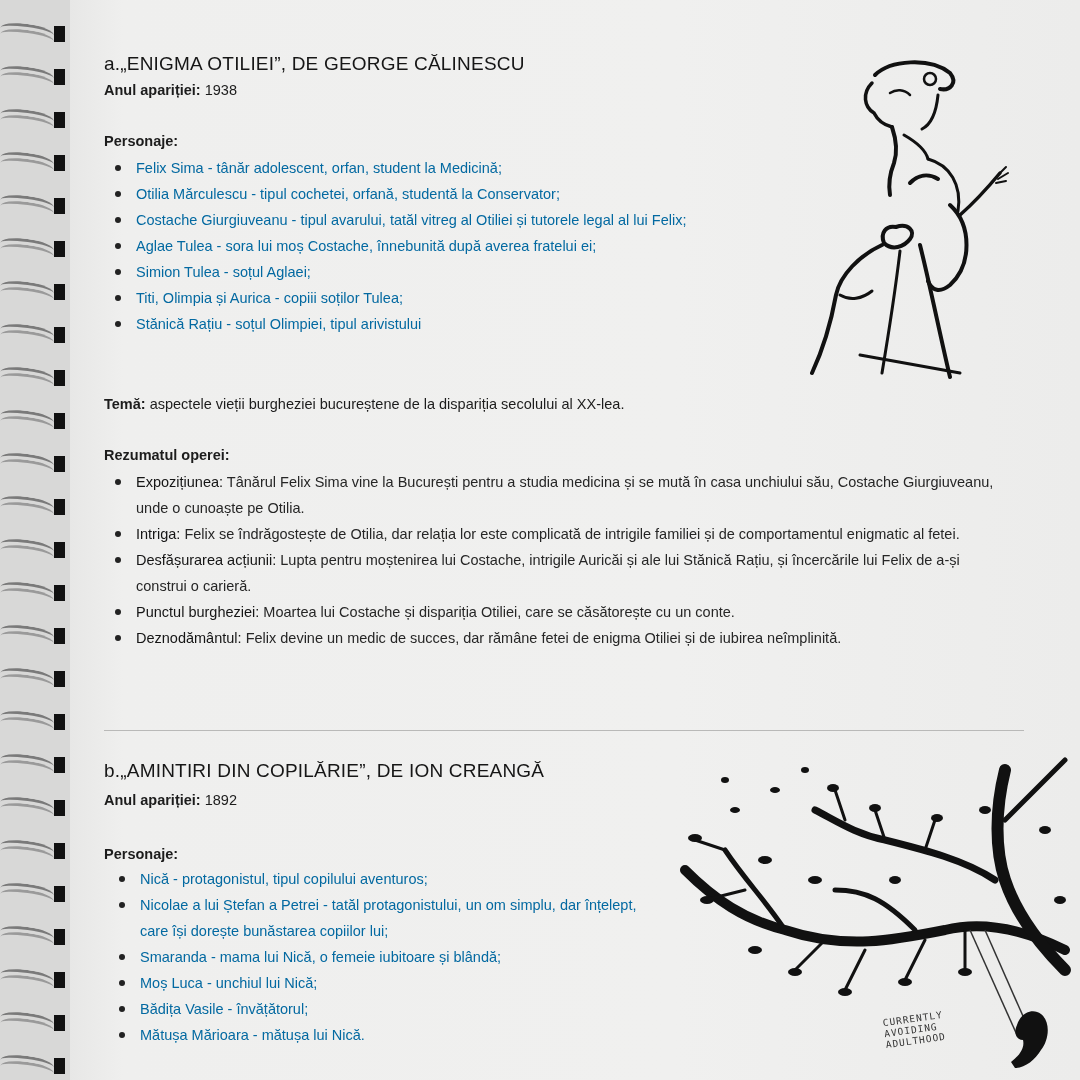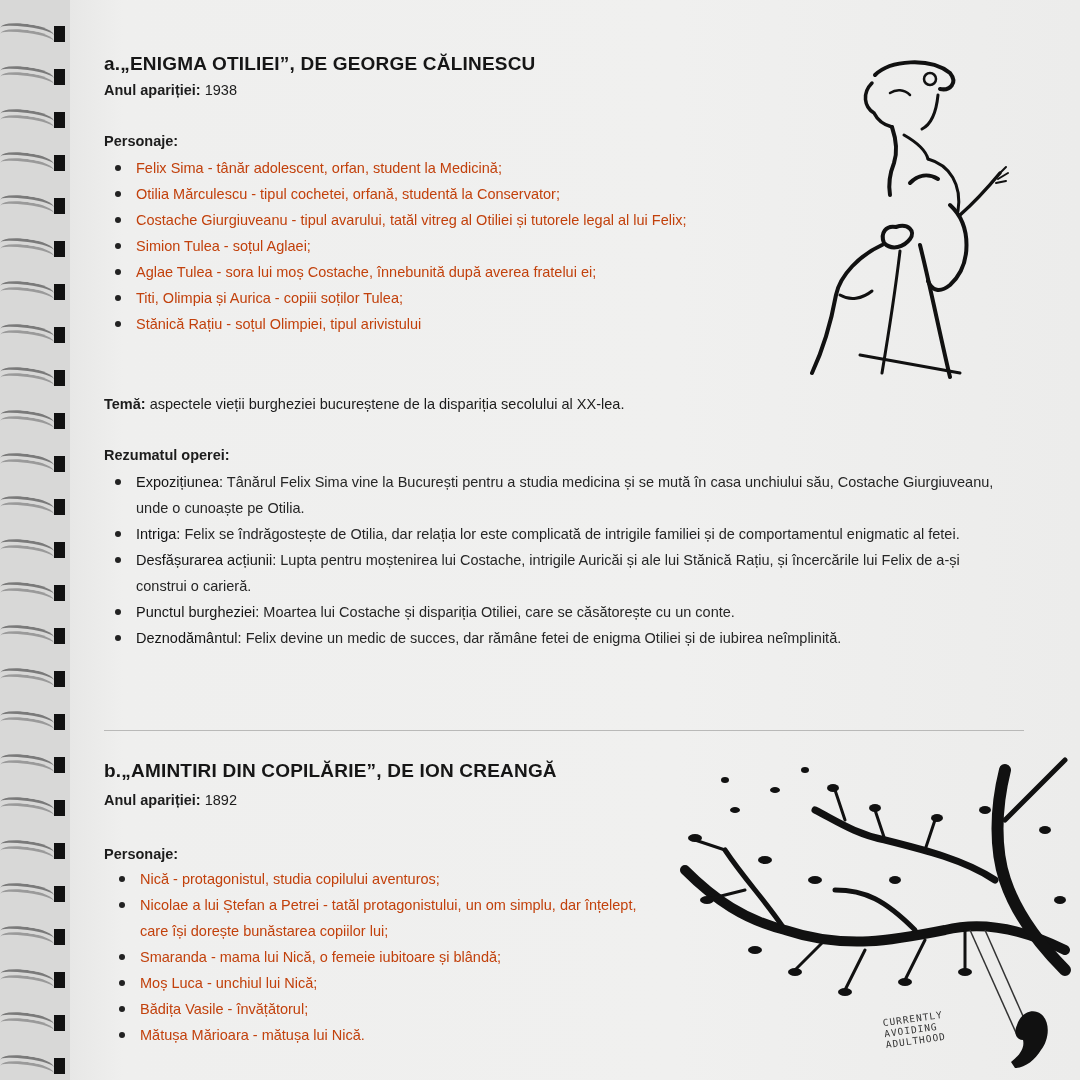--- a/index.html
+++ b/index.html
@@ -27,26 +27,26 @@
   }
   .coil .wire2 {
     position:absolute; left:0; top:12px; width:54px; height:12px;
     border-top:3px solid #9a9a9a; border-radius:50% 50% 0 0;
     transform:rotate(8deg);
   }
   .coil .hole {
     position:absolute; left:54px; top:8px; width:11px; height:16px; background:#111;
   }
   .title {
-    position:absolute; font-weight:bold; font-size:19px; letter-spacing:0.2px; color:#161616;
+    position:absolute; font-weight:normal; font-size:19px; letter-spacing:0.2px; color:#161616;
   }
   .meta { position:absolute; font-size:14.5px; }
   .meta b { font-weight:bold;margin-top:24px; }
   .label { position:absolute; font-weight:bold; font-size:14.5px;text-align:center; }
-  ul.list { position:absolute; margin:0; padding:0; list-style:none; font-size:14.5px; color:#c2410c; }
+  ul.list { position:absolute; margin:0; padding:0; list-style:none; font-size:14.5px; color:#0369a1; }
   ul.list li { position:relative; padding-left:32px; line-height:26px; }
   ul.list li::before {
     content:""; position:absolute; left:11px; top:10px; width:6px; height:6px; border-radius:50%; background:#222;
   }
   ul.summary { position:absolute; margin:0; padding:0; list-style:none; font-size:14.5px; color:#262626; }
   ul.summary li { position:relative; padding-left:32px; line-height:26px; }
   ul.summary li::before {
     content:""; position:absolute; left:11px; top:10px; width:6px; height:6px; border-radius:50%; background:#222;
   }
   ul.summary li b { font-weight:normal; color:#151515; }
@@ -193,22 +193,22 @@
 <div class="title" style="left:104px; top:53px;">a.„ENIGMA OTILIEI”, DE GEORGE CĂLINESCU</div>
 <div class="meta" style="left:104px; top:82px;">
   <b>Anul apariției:</b>
   <span>1938</span>
 </div>
 <div class="label" style="left:104px; top:133px;">Personaje:</div>
 <ul class="list" style="left:104px; top:155px; width:700px;">
   <li>Felix Sima - tânăr adolescent, orfan, student la Medicină;</li>
   <li>Otilia Mărculescu - tipul cochetei, orfană, studentă la Conservator;</li>
   <li style="white-space:nowrap;">Costache Giurgiuveanu - tipul avarului, tatăl vitreg al Otiliei și tutorele legal al lui Felix;</li>
+  <li>Aglae Tulea - sora lui moș Costache, înnebunită după averea fratelui ei;</li>
   <li>Simion Tulea - soțul Aglaei;</li>
-  <li>Aglae Tulea - sora lui moș Costache, înnebunită după averea fratelui ei;</li>
   <li>Titi, Olimpia și Aurica - copiii soților Tulea;</li>
   <li>Stănică Rațiu - soțul Olimpiei, tipul arivistului</li>
 </ul>
 
 <div class="meta" style="left:104px; top:396px;">
   <b>Temă:</b>
   <span>aspectele vieții burgheziei bucureștene de la dispariția secolului al XX-lea.</span>
 </div>
 
 <div class="label" style="left:104px; top:447px;">Rezumatul operei:</div>
@@ -243,21 +243,21 @@
 
 <div class="divider"></div>
 
 <div class="title" style="left:104px; top:760px;">b.„AMINTIRI DIN COPILĂRIE”, DE ION CREANGĂ</div>
 <div class="meta" style="left:104px; top:792px;">
   <b>Anul apariției:</b>
   <span>1892</span>
 </div>
 <div class="label" style="left:104px; top:846px;">Personaje:</div>
 <ul class="list" style="left:108px; top:866px; width:540px;">
-  <li>Nică - protagonistul, studia copilului aventuros;</li>
+  <li>Nică - protagonistul, tipul copilului aventuros;</li>
   <li>Nicolae a lui Ștefan a Petrei - tatăl protagonistului, un om simplu, dar înțelept, care își dorește bunăstarea copiilor lui;</li>
   <li>Smaranda - mama lui Nică, o femeie iubitoare și blândă;</li>
   <li>Moș Luca - unchiul lui Nică;</li>
   <li>Bădița Vasile - învățătorul;</li>
   <li>Mătușa Mărioara - mătușa lui Nică.</li>
 </ul>
 
 <svg class="illus" style="left:665px; top:750px;" width="415" height="330" viewBox="0 0 415 330">
   <g stroke="#111" fill="none" stroke-linecap="round">
     <path d="M400 200 C360 180,320 170,280 180 C230 190,180 200,120 180 C80 170,50 150,20 120" stroke-width="10"></path>

